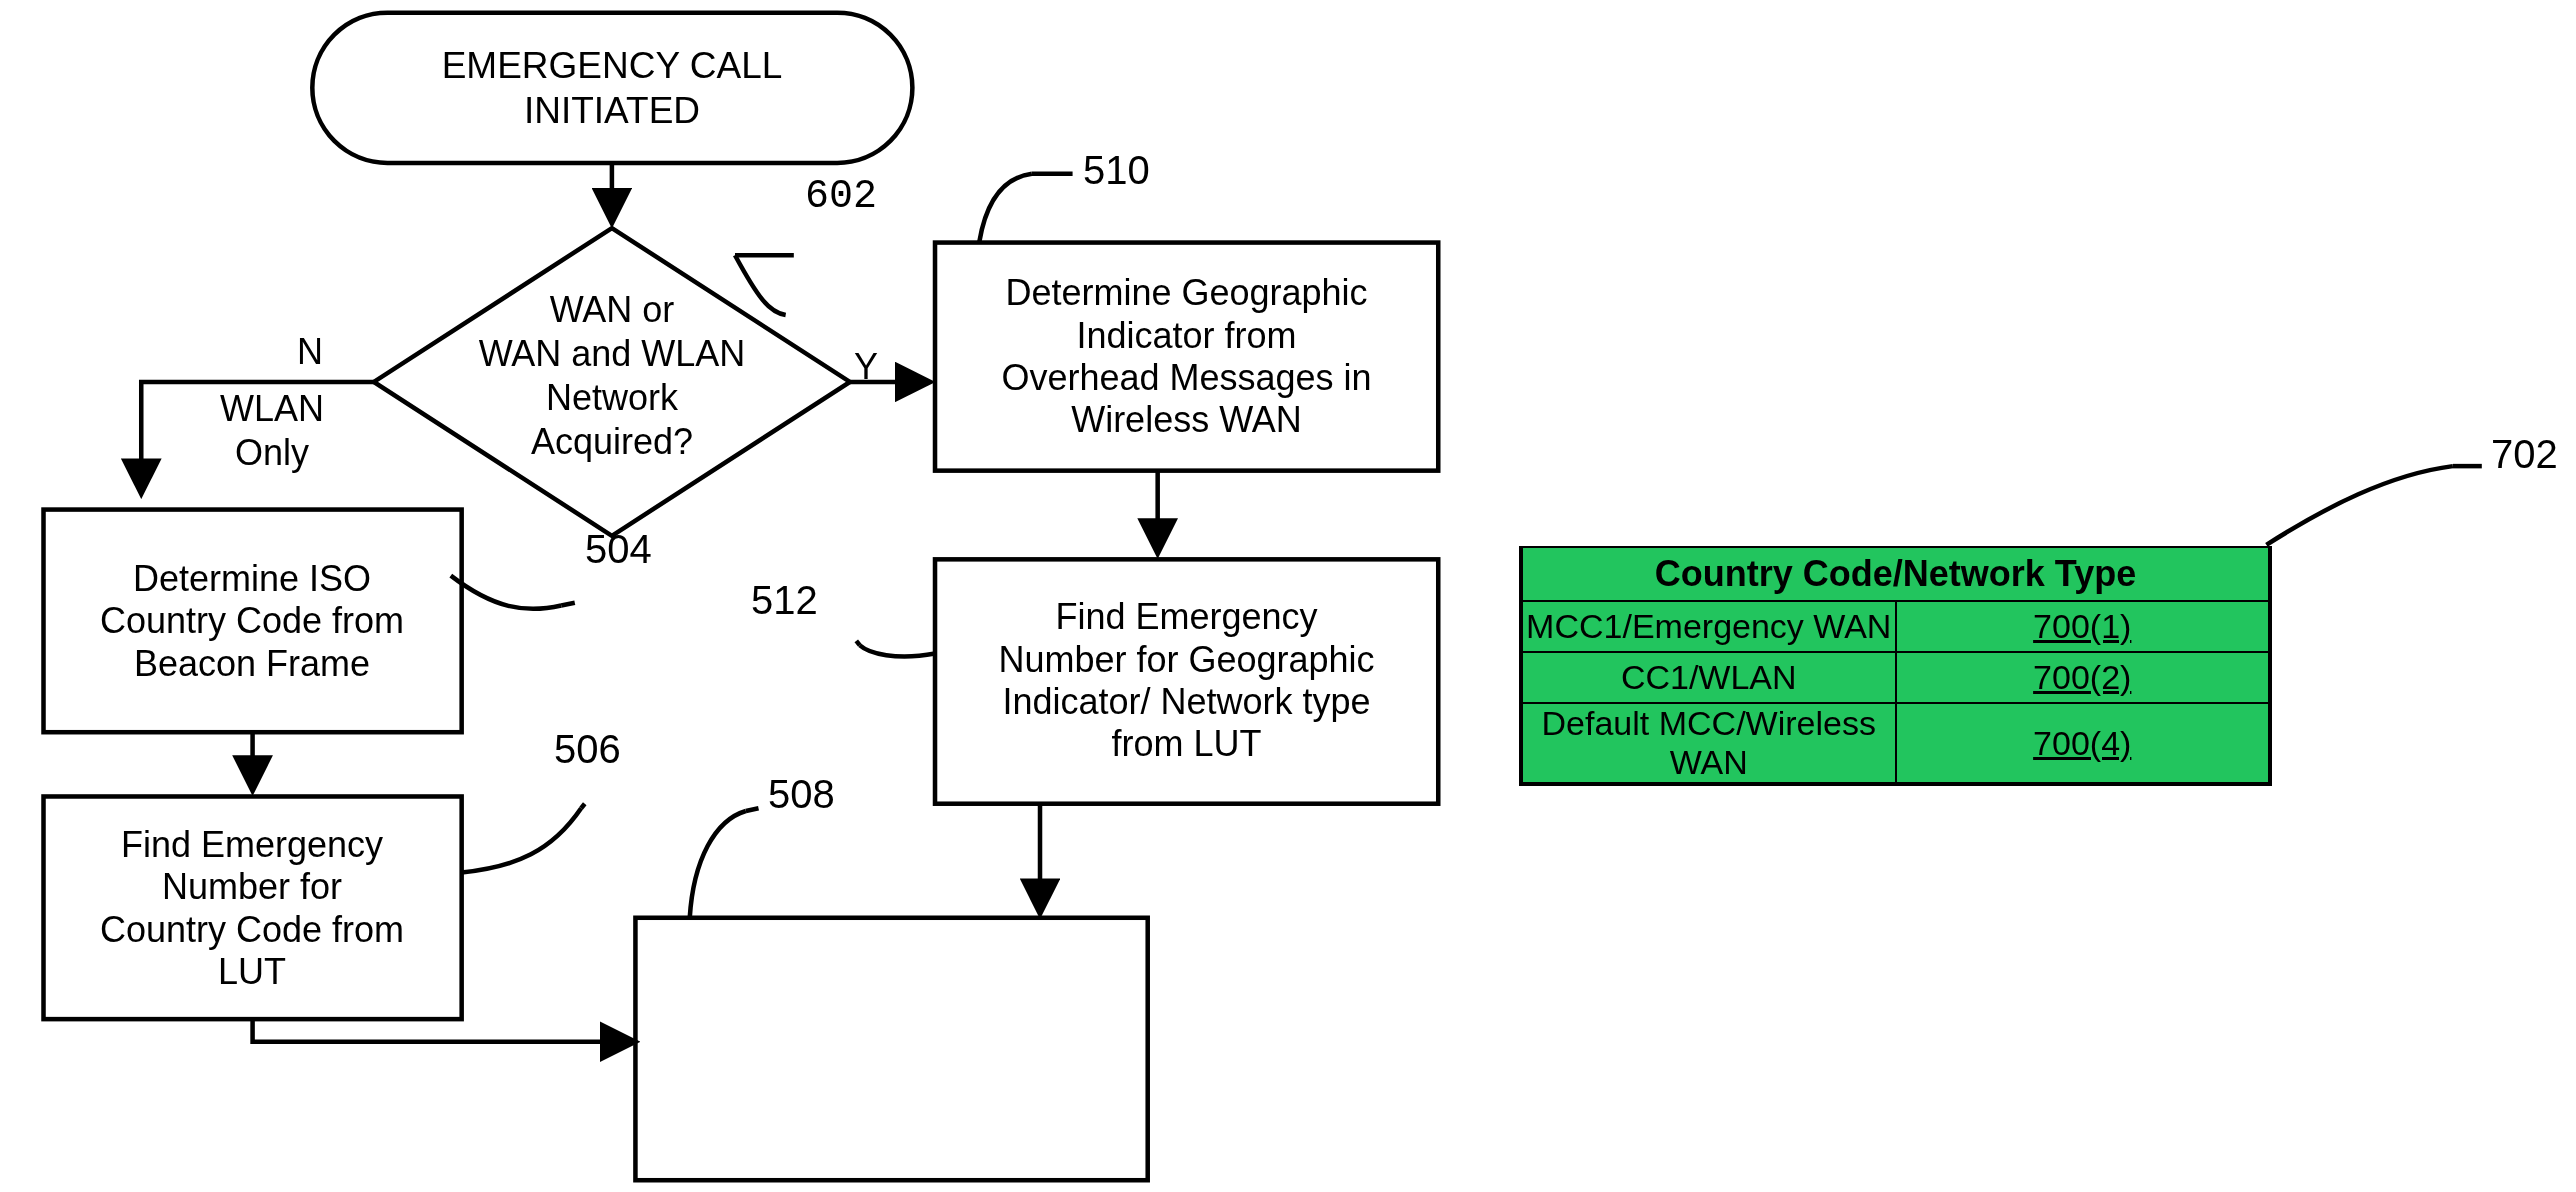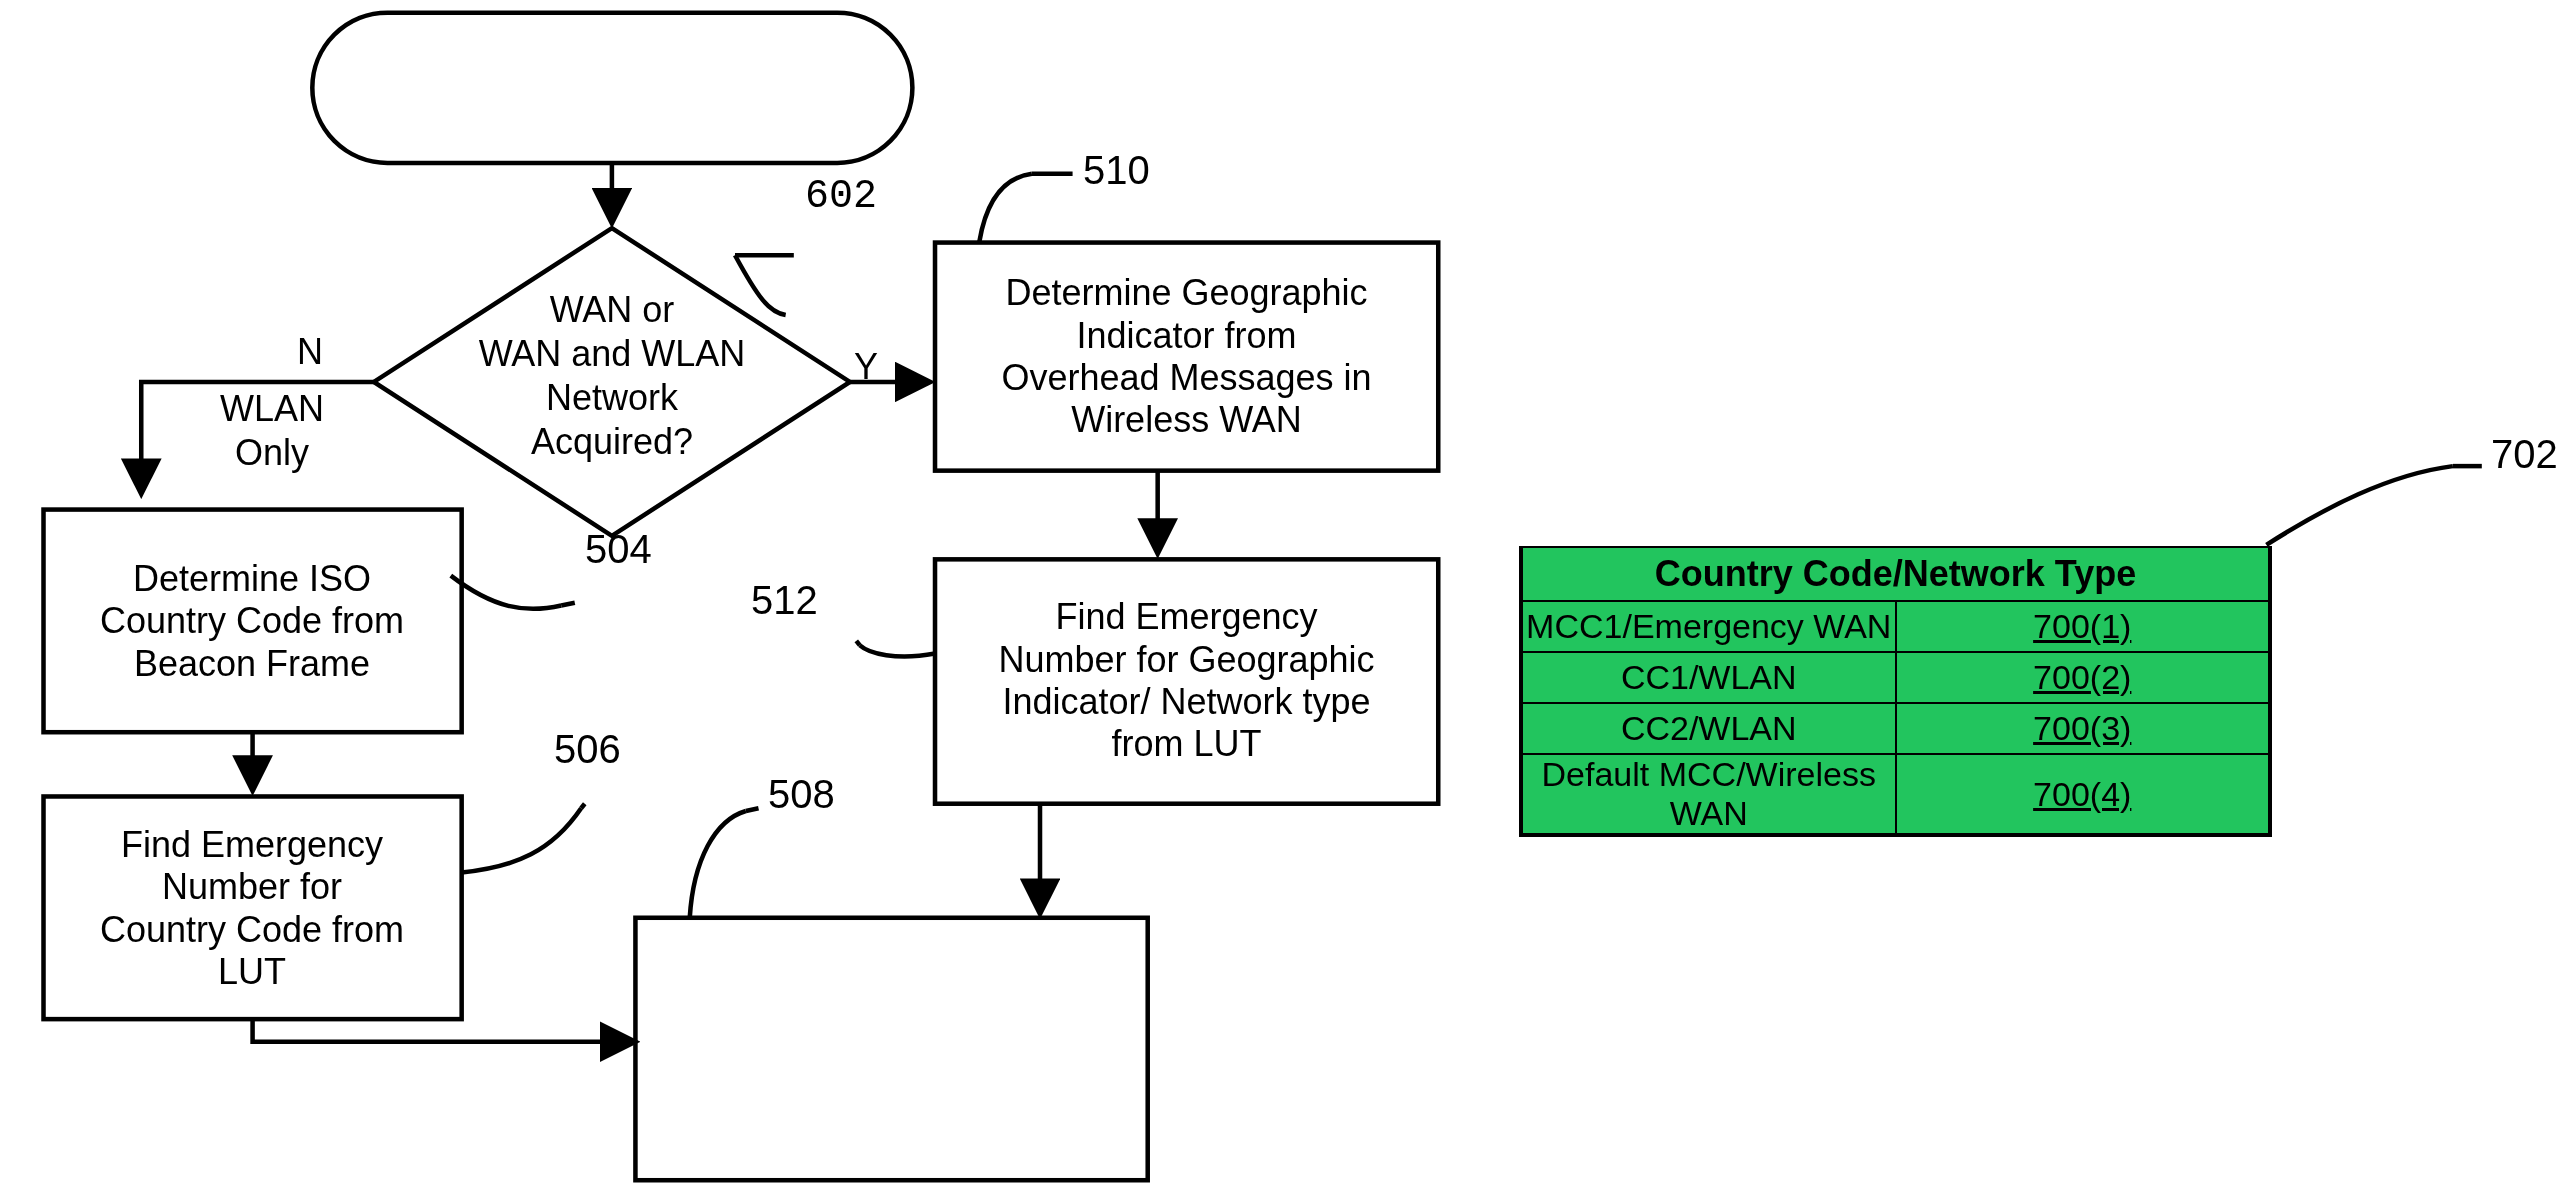--- a/index.html
+++ b/index.html
@@ -155,20 +155,22 @@
 
       <path d="M 762 1014 C 766 950, 790 906, 824 896"></path>
       <line x1="824" y1="896" x2="838" y2="893"></line>
 
       <path d="M 2504 602 C 2570 560, 2640 524, 2710 515"></path>
       <line x1="2710" y1="515" x2="2742" y2="515"></line>
 
     </g>
   </svg>
 
+  <div class="node-text start-text" style="left:312px; top:12.7px; width:600px; height:150px;">EMERGENCY CALL
+INITIATED</div>
 
   <div class="node-text diamond-text" style="left:413px; top:264px; width:398px; height:224px;">WAN or
 WAN and WLAN
 Network
 Acquired?</div>
 
   <div class="edge-label" style="left:297px; top:334px;">N</div>
 
   <div class="node-text" style="left:177px; top:387px; width:190px; height:87px; line-height:1.2;">WLAN
 Only</div>
@@ -217,24 +219,20 @@
         </tr>
       <tr>
             <td>MCC1/Emergency WAN</td>
             <td class="code-col"><span>700(1)</span></td>
           </tr>
           <tr>
             <td>CC1/WLAN</td>
             <td class="code-col"><span>700(2)</span></td>
           </tr>
           <tr>
-            <td>CC2/WLAN</td>
-            <td class="code-col"><span>700(3)</span></td>
-          </tr>
-          <tr>
             <td>Default MCC/Wireless WAN</td>
             <td class="code-col"><span>700(4)</span></td>
           </tr>
         </tbody>
     </table>
   </div>
 
 </div>
 
 

